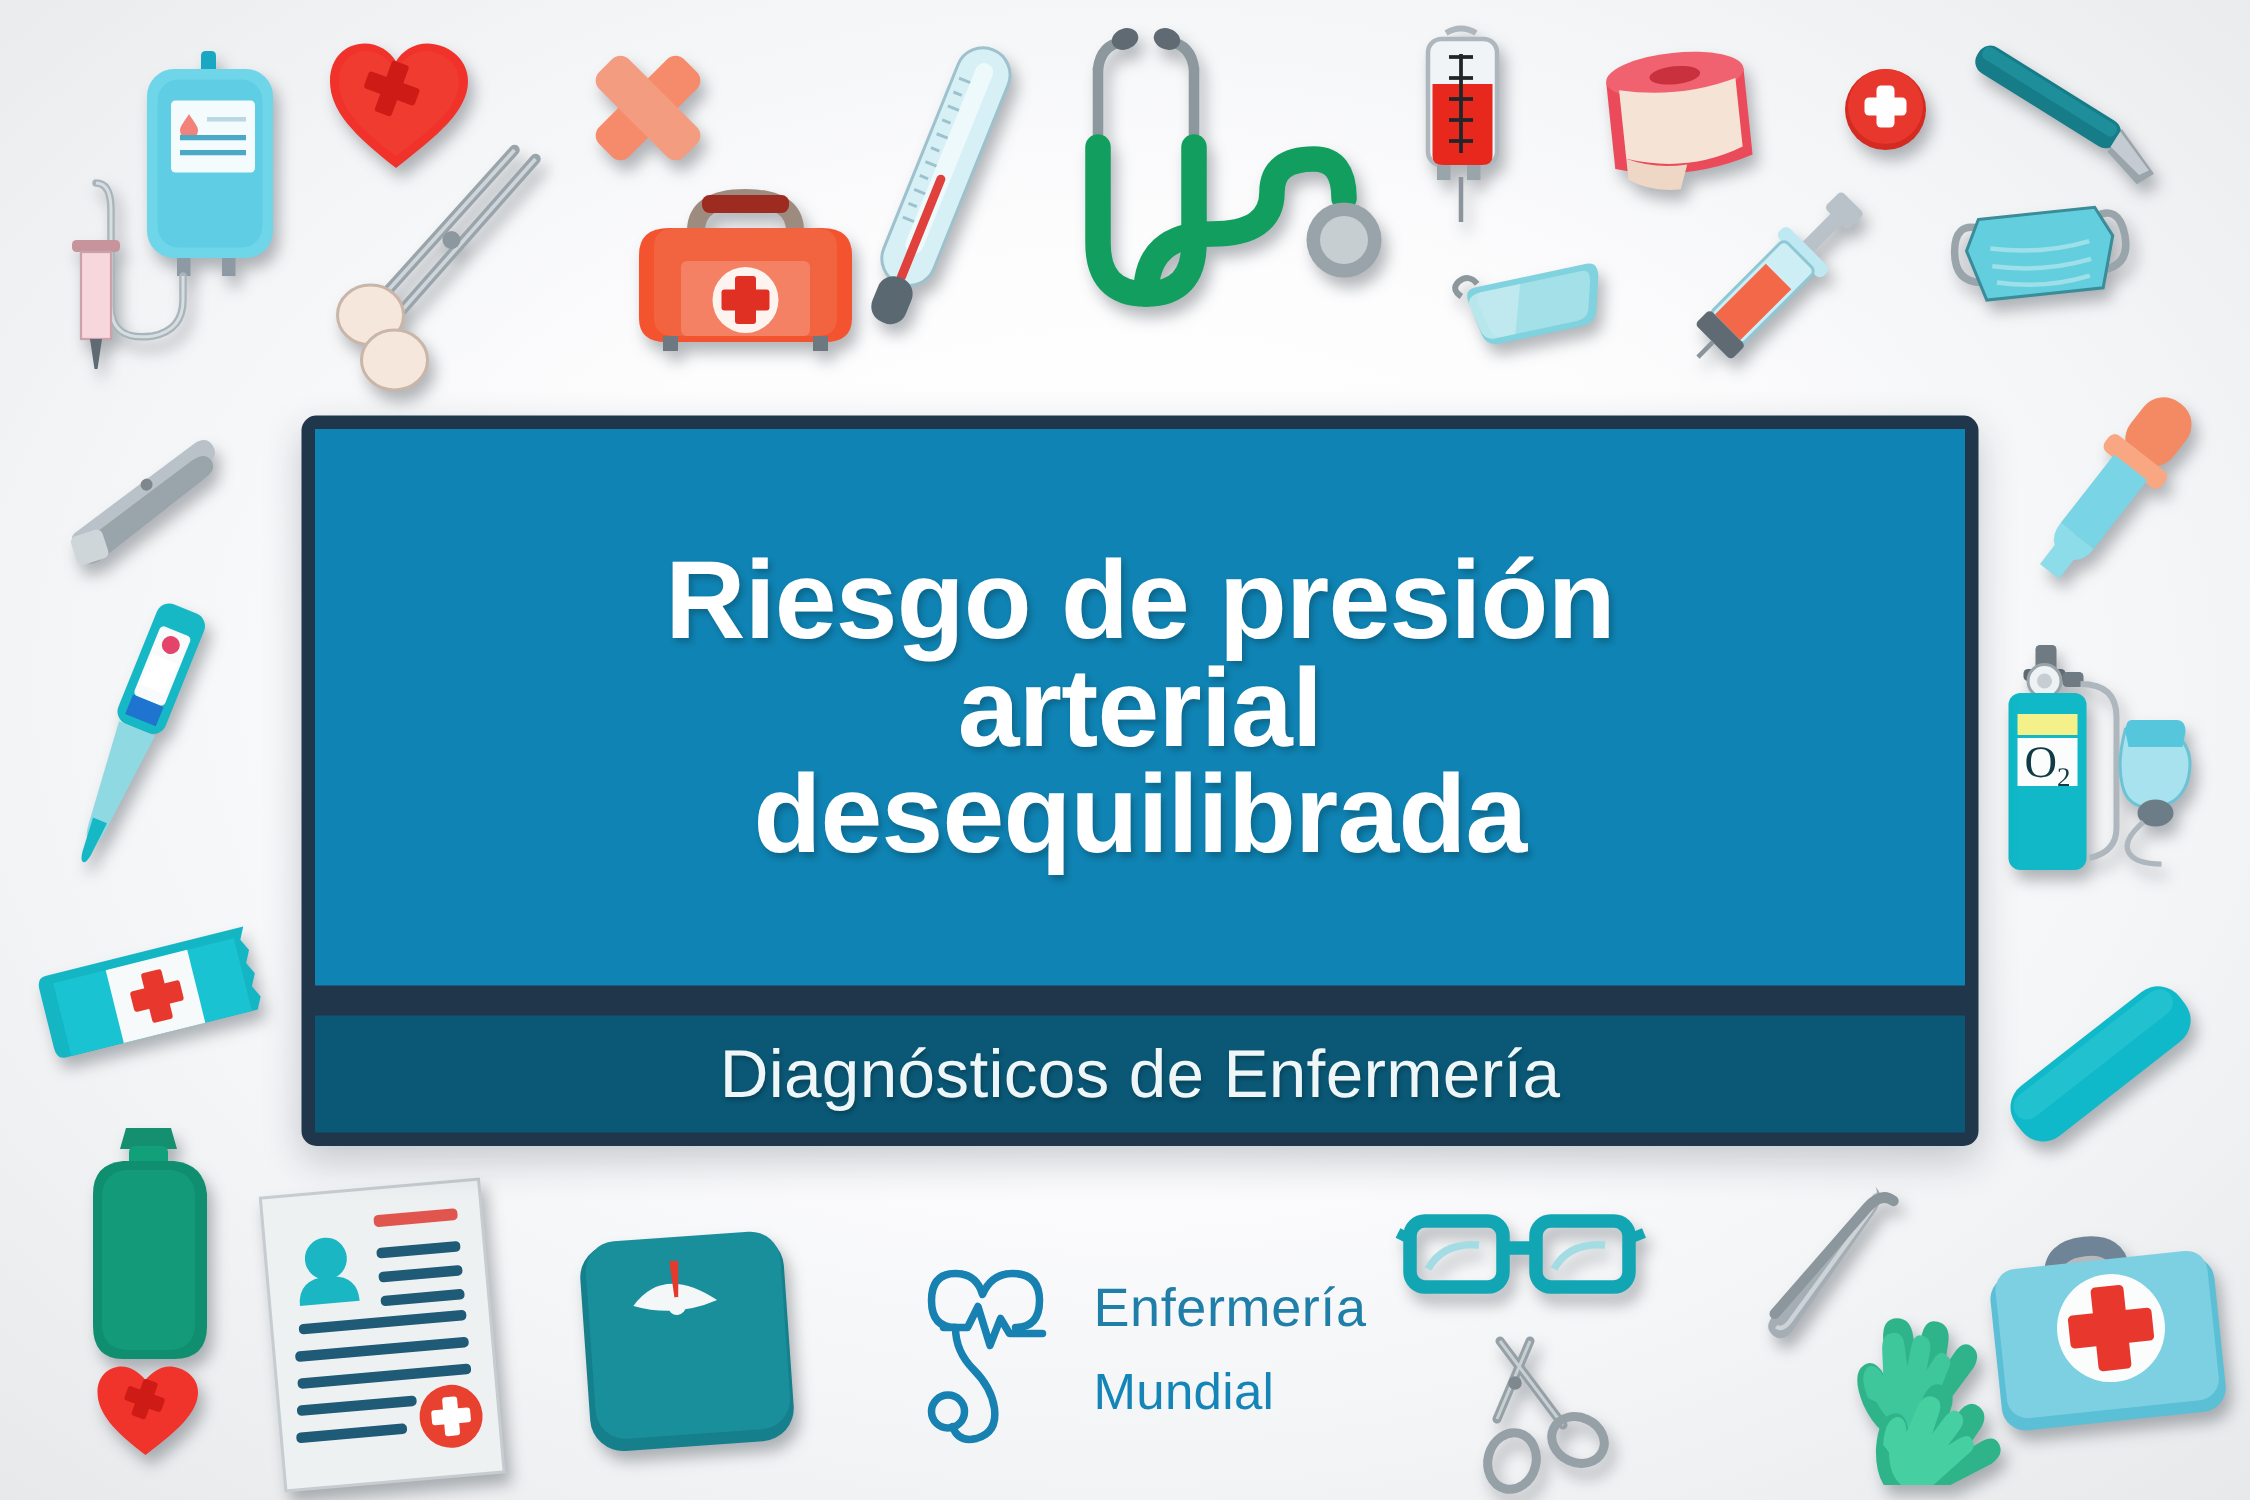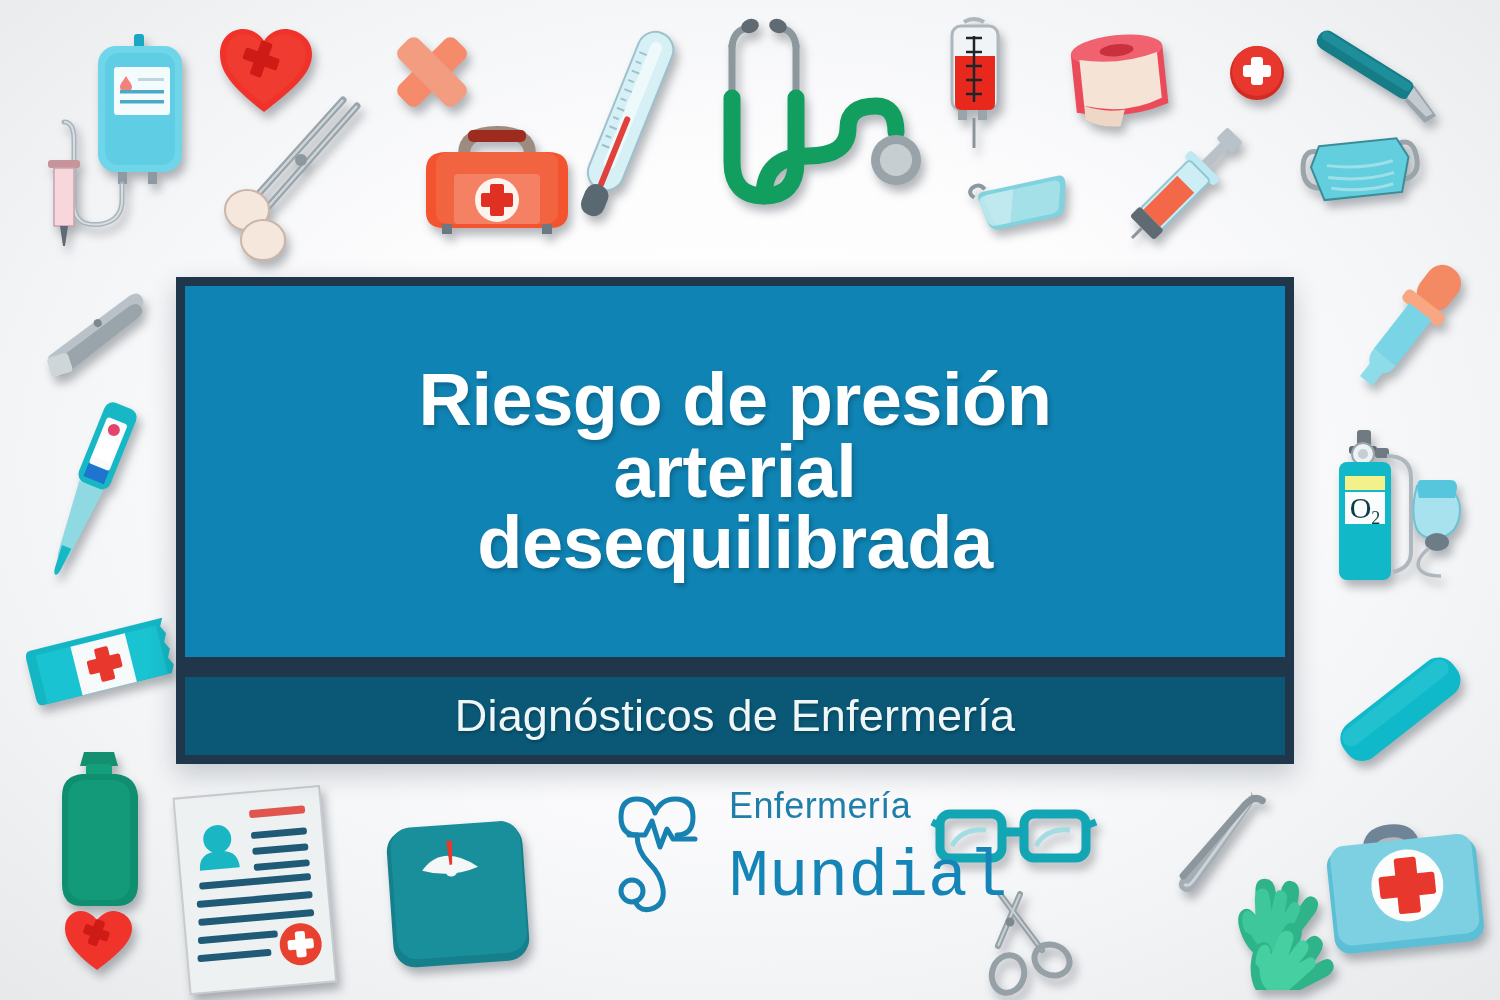--- a/index.html
+++ b/index.html
@@ -13,25 +13,26 @@
     background:
       radial-gradient(ellipse 1100px 760px at 50% 46%, #ffffff 0%, #fdfdfe 38%, #f3f4f6 68%, #e6e8ea 100%);
     overflow:hidden;
   }
   
   .ic{position:absolute;}
   .sh{filter:drop-shadow(4px 7px 5px rgba(30,40,50,.33));}
 
   
   #banner{
-    position:absolute;left:176px;top:277px;width:1118px;height:487px;
+    position:absolute;left:201px;top:277px;width:1118px;height:487px;
     background:#20364a;
     box-shadow:0 10px 26px rgba(20,35,50,.22);
     box-sizing:border-box;
     padding:9px;
+    border-radius:10px;
   }
   #banner-inner{width:100%;height:100%;display:flex;flex-direction:column;}
   #banner-top{
     flex:0 0 371px;background:#0f83b3;
     display:flex;align-items:center;justify-content:center;
   }
   #banner-bottom{
     flex:1 1 auto;background:#0a5876;
     display:flex;align-items:center;justify-content:center;margin-top:20px;
   }
@@ -41,25 +42,25 @@
     text-shadow:2px 3px 4px rgba(0,0,0,.22);
     padding:0 40px;white-space:pre-line;
   }
   #subtitle{
     color:#eef6f8;font-size:45px;font-weight:normal;text-align:center;
     text-shadow:1px 2px 3px rgba(0,0,0,.25);
     letter-spacing:.2px;
   }
 
   
-  #logo{position:absolute;left:615px;top:774px;width:300px;height:150px;display:flex;align-items:center;}
+  #logo{position:absolute;left:615px;top:824px;width:300px;height:150px;display:flex;align-items:center;}
   #logo-mark{width:108px;height:140px;flex:0 0 auto;}
   #logo-text{margin-left:6px;display:flex;flex-direction:column;justify-content:center;line-height:1;}
   #logo-line1{color:#1f7fa8;font-size:36px;letter-spacing:.4px;}
-  #logo-line2{color:#1585b8;font-size:66px;letter-spacing:.2px;margin-top:21px;font-family:Liberation Mono, monospace;}
+  #logo-line2{color:#1585b8;font-size:34px;letter-spacing:.2px;margin-top:21px;}
 </style>
 </head>
 <body>
 
 <div id="canvas">
 
   <svg class="ic sh" style="left:30px;top:22px;" width="180" height="230" viewBox="0 0 180 230">
     <rect x="104" y="12" width="10" height="16" rx="3" fill="#1aa7c2"></rect>
     <rect x="68" y="24" width="84" height="126" rx="18" fill="#6fd6ea"></rect>
     <rect x="75" y="31" width="70" height="112" rx="14" fill="#5fcde4"></rect>

